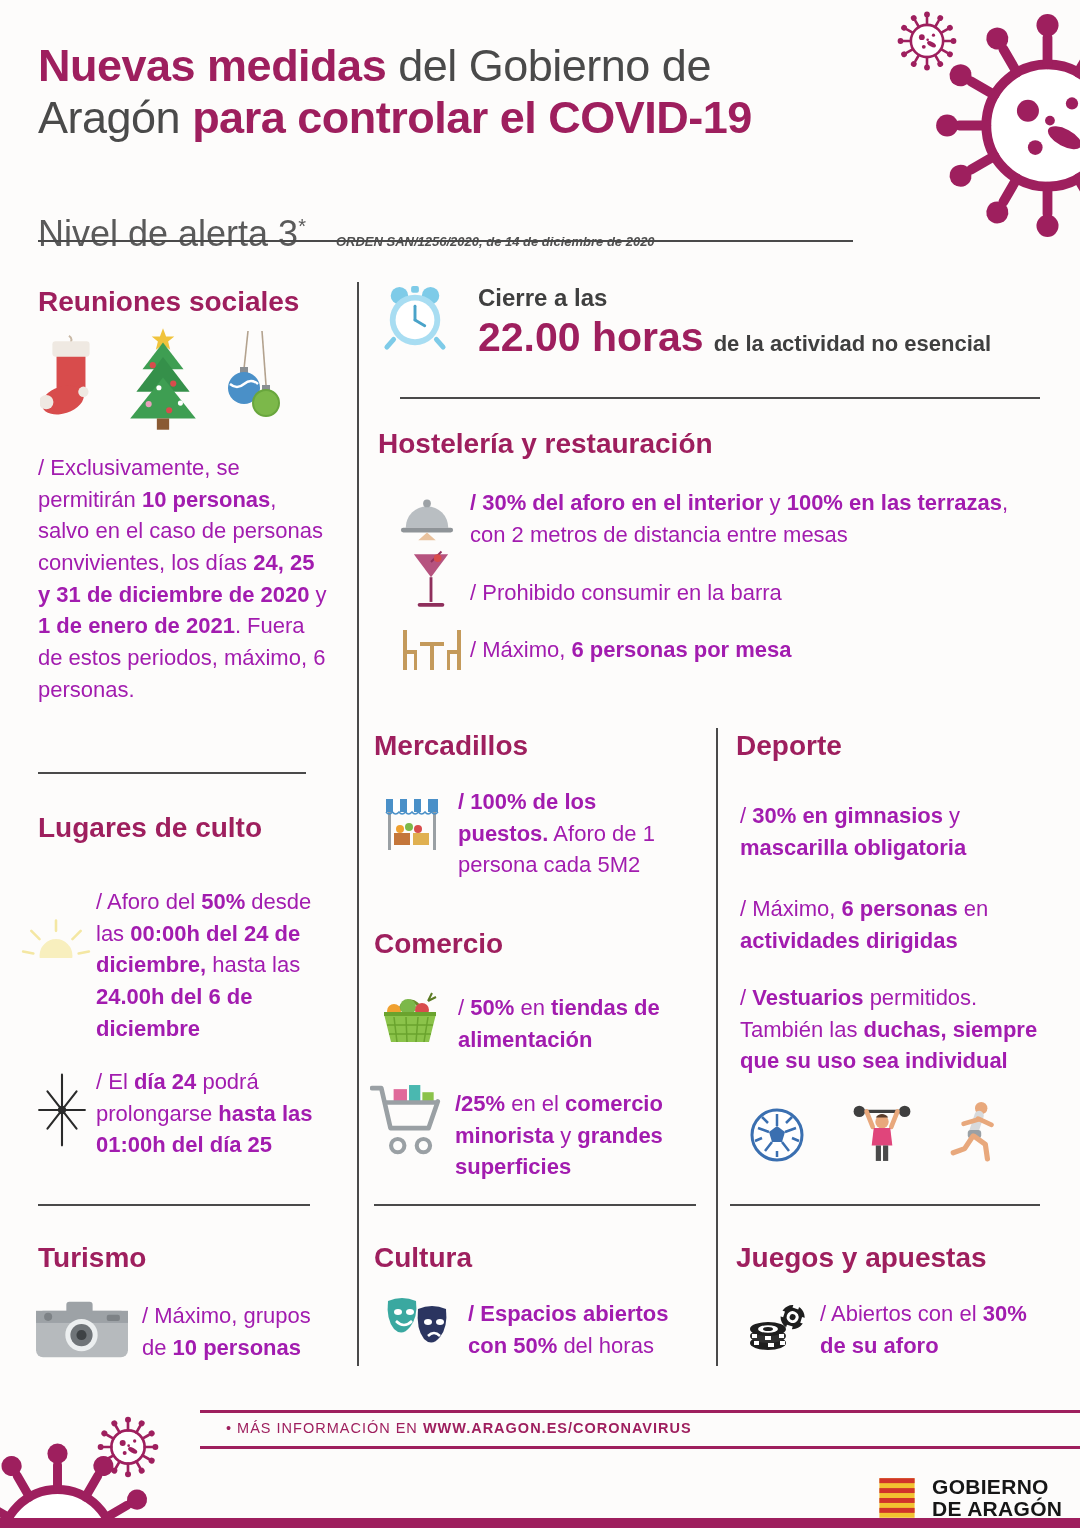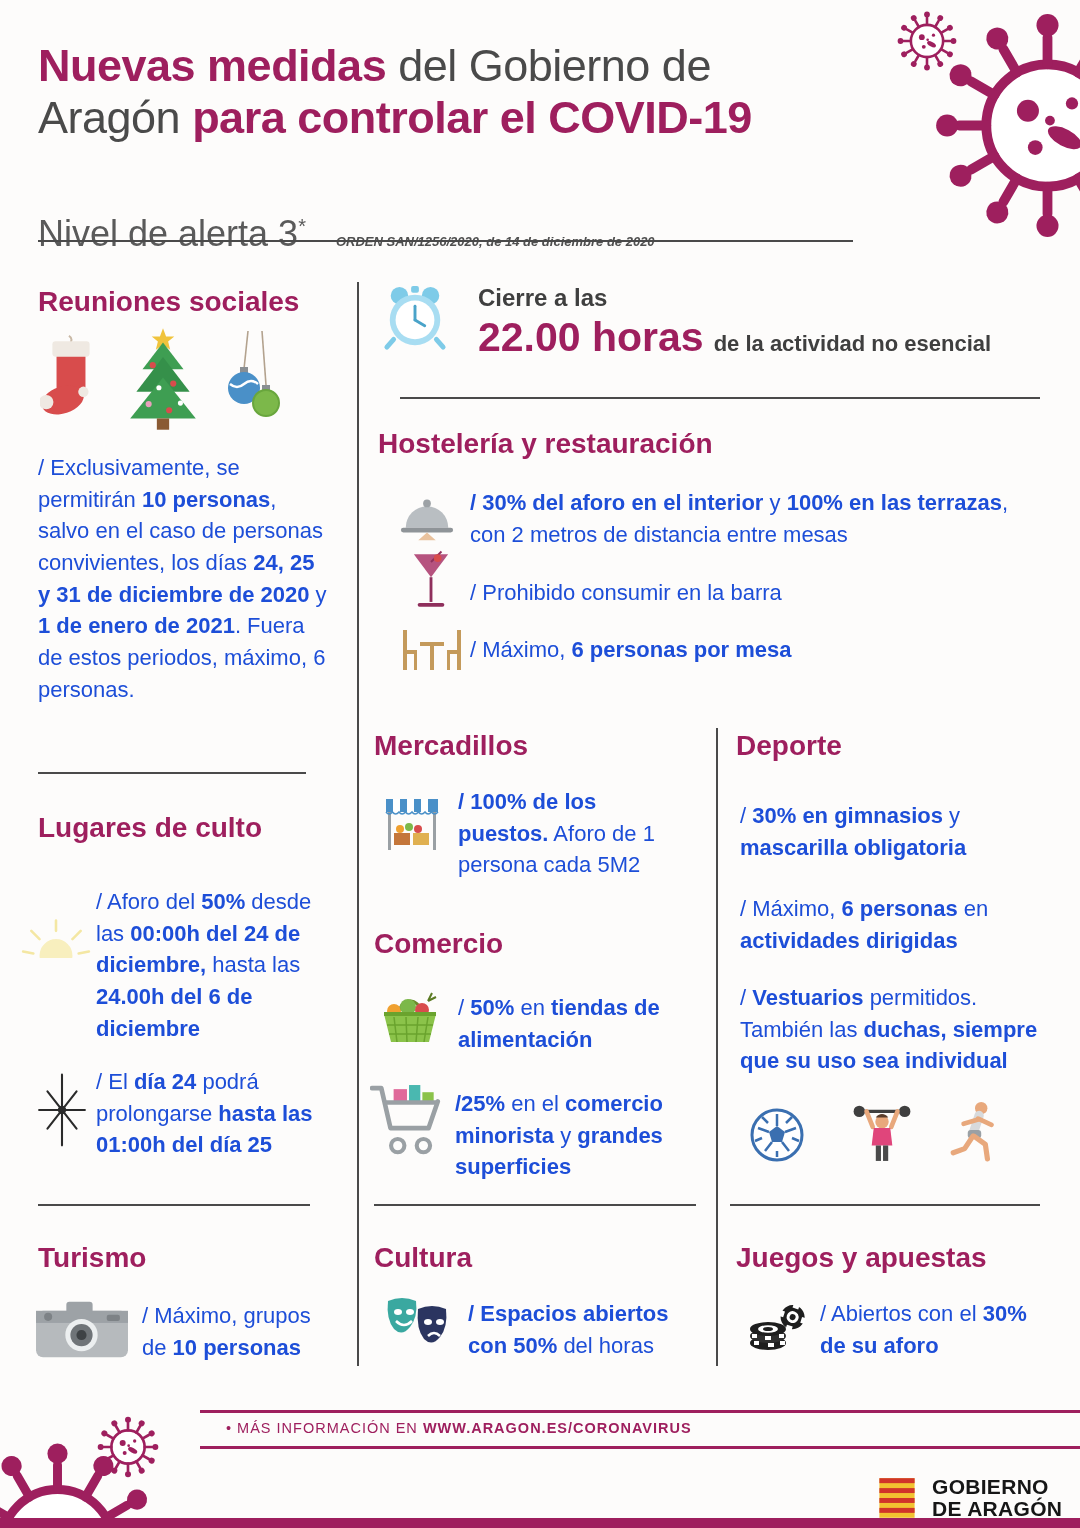--- a/index.html
+++ b/index.html
@@ -9,21 +9,21 @@
   .abs { position:absolute; }
   .seg-b { font-weight:700; }
   .seg-a { color:#9e1f5e; }
   .main-title { font-size:45px; line-height:1.16; color:#4a4a4a; letter-spacing:-0.5px; }
   .main-title .seg-a { font-weight:700; }
   .alert-row { display:flex; align-items:baseline; gap:30px; }
   .alert-level { font-size:36px; color:#5a5a5a; }
   .alert-level sup { font-size:20px; }
   .order-ref { font-size:13px; font-style:italic; font-weight:700; color:#4f4f4f; }
   .section-title { color:#9e1f5e; font-weight:700; font-size:28px;text-align:center; }
-  .body-text { font-size:22px; line-height:1.44; color:#1d4ed8; }
+  .body-text { font-size:22px; line-height:1.44; color:#a21caf; }
   .rule { background:#4a4a4a; }
   .rule-accent { background:#9e1f5e; }
   .vline { background:#4a4a4a; width:2px; }
   .closure-line1 { font-size:24px; font-weight:700; }
   .closure-line2 { display:flex; align-items:baseline; margin-top:2px; }
   .closure-time { font-size:41px; font-weight:700; color:#9e1f5e; }
   .closure-suffix { font-size:22px; font-weight:700; margin-left:10px; }
   .virus { color:#9e1f5e; }
   .footer-info { font-size:14.5px; letter-spacing:1px; color:#9e1f5e; }
   .logo { display:flex; align-items:center; gap:14px; }

